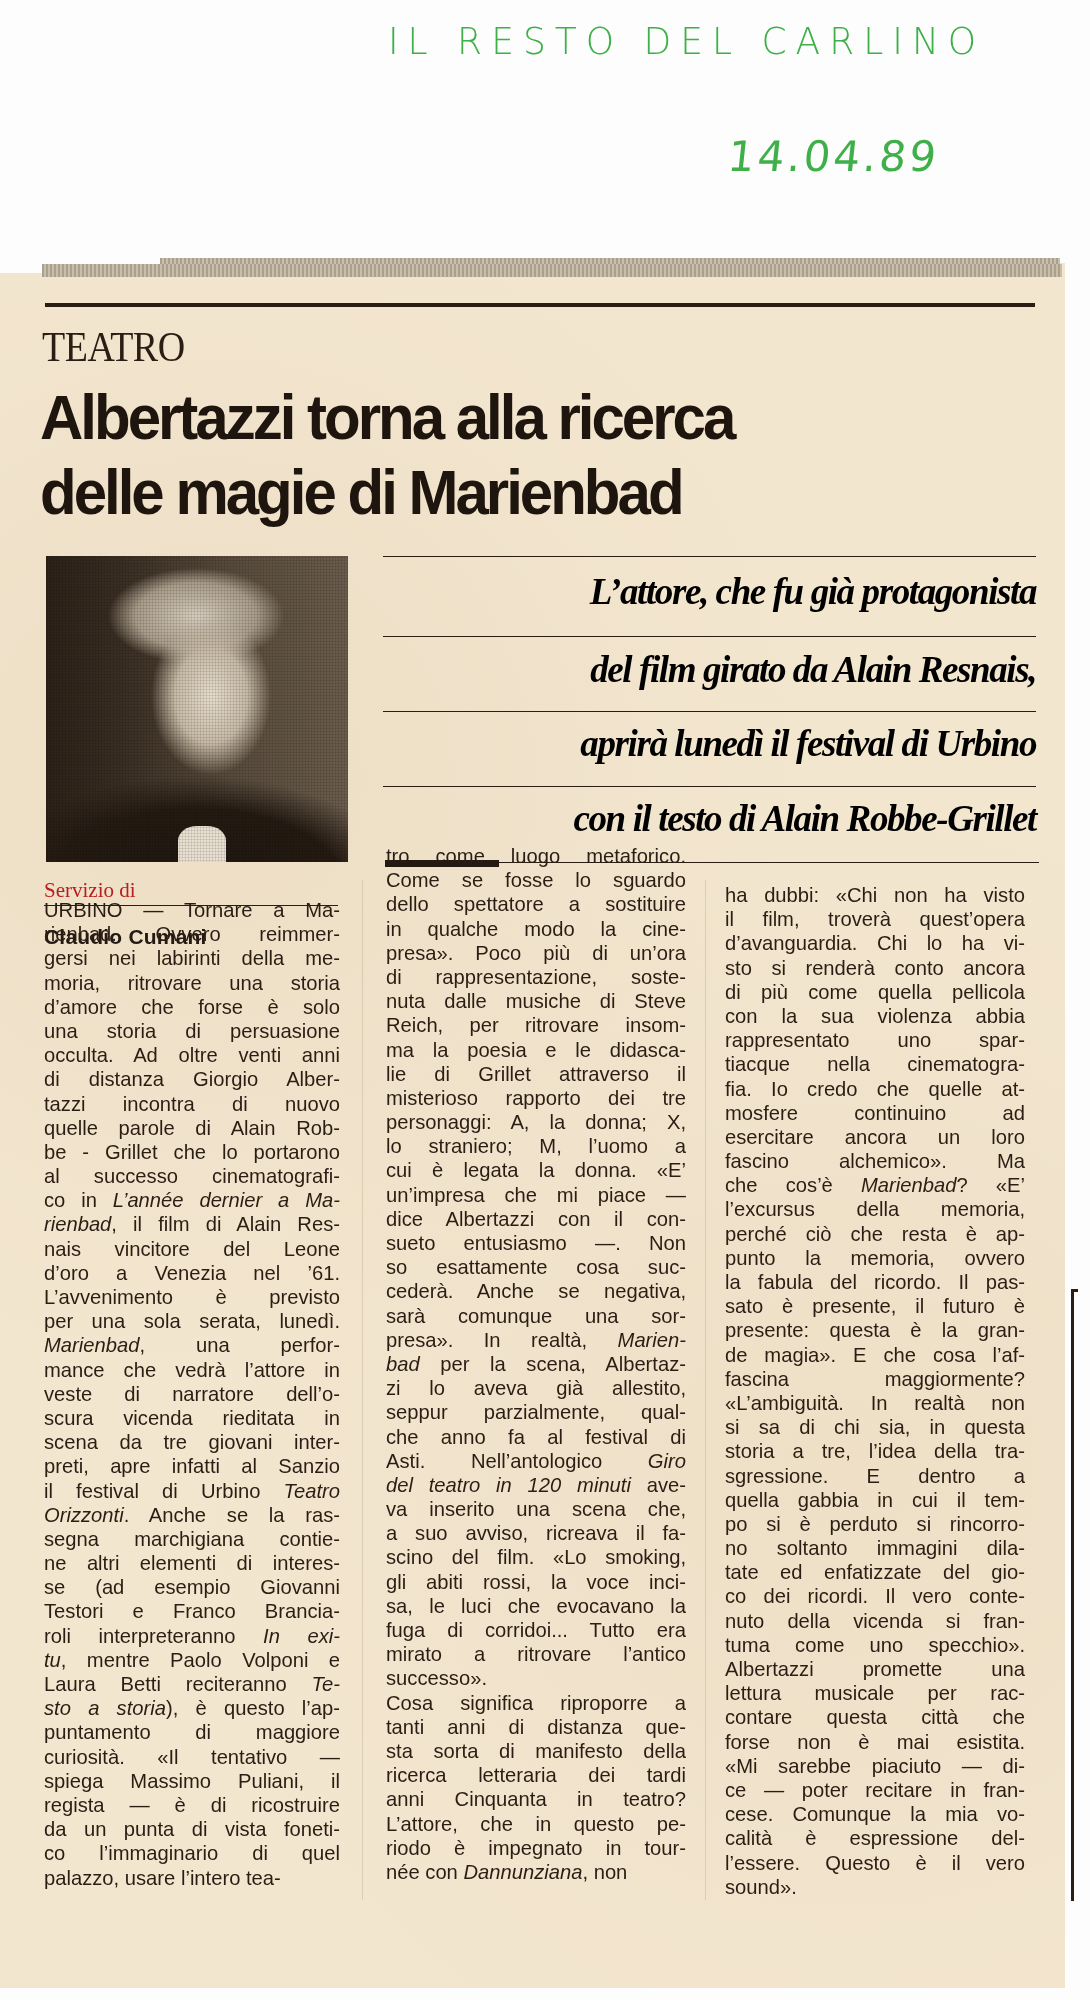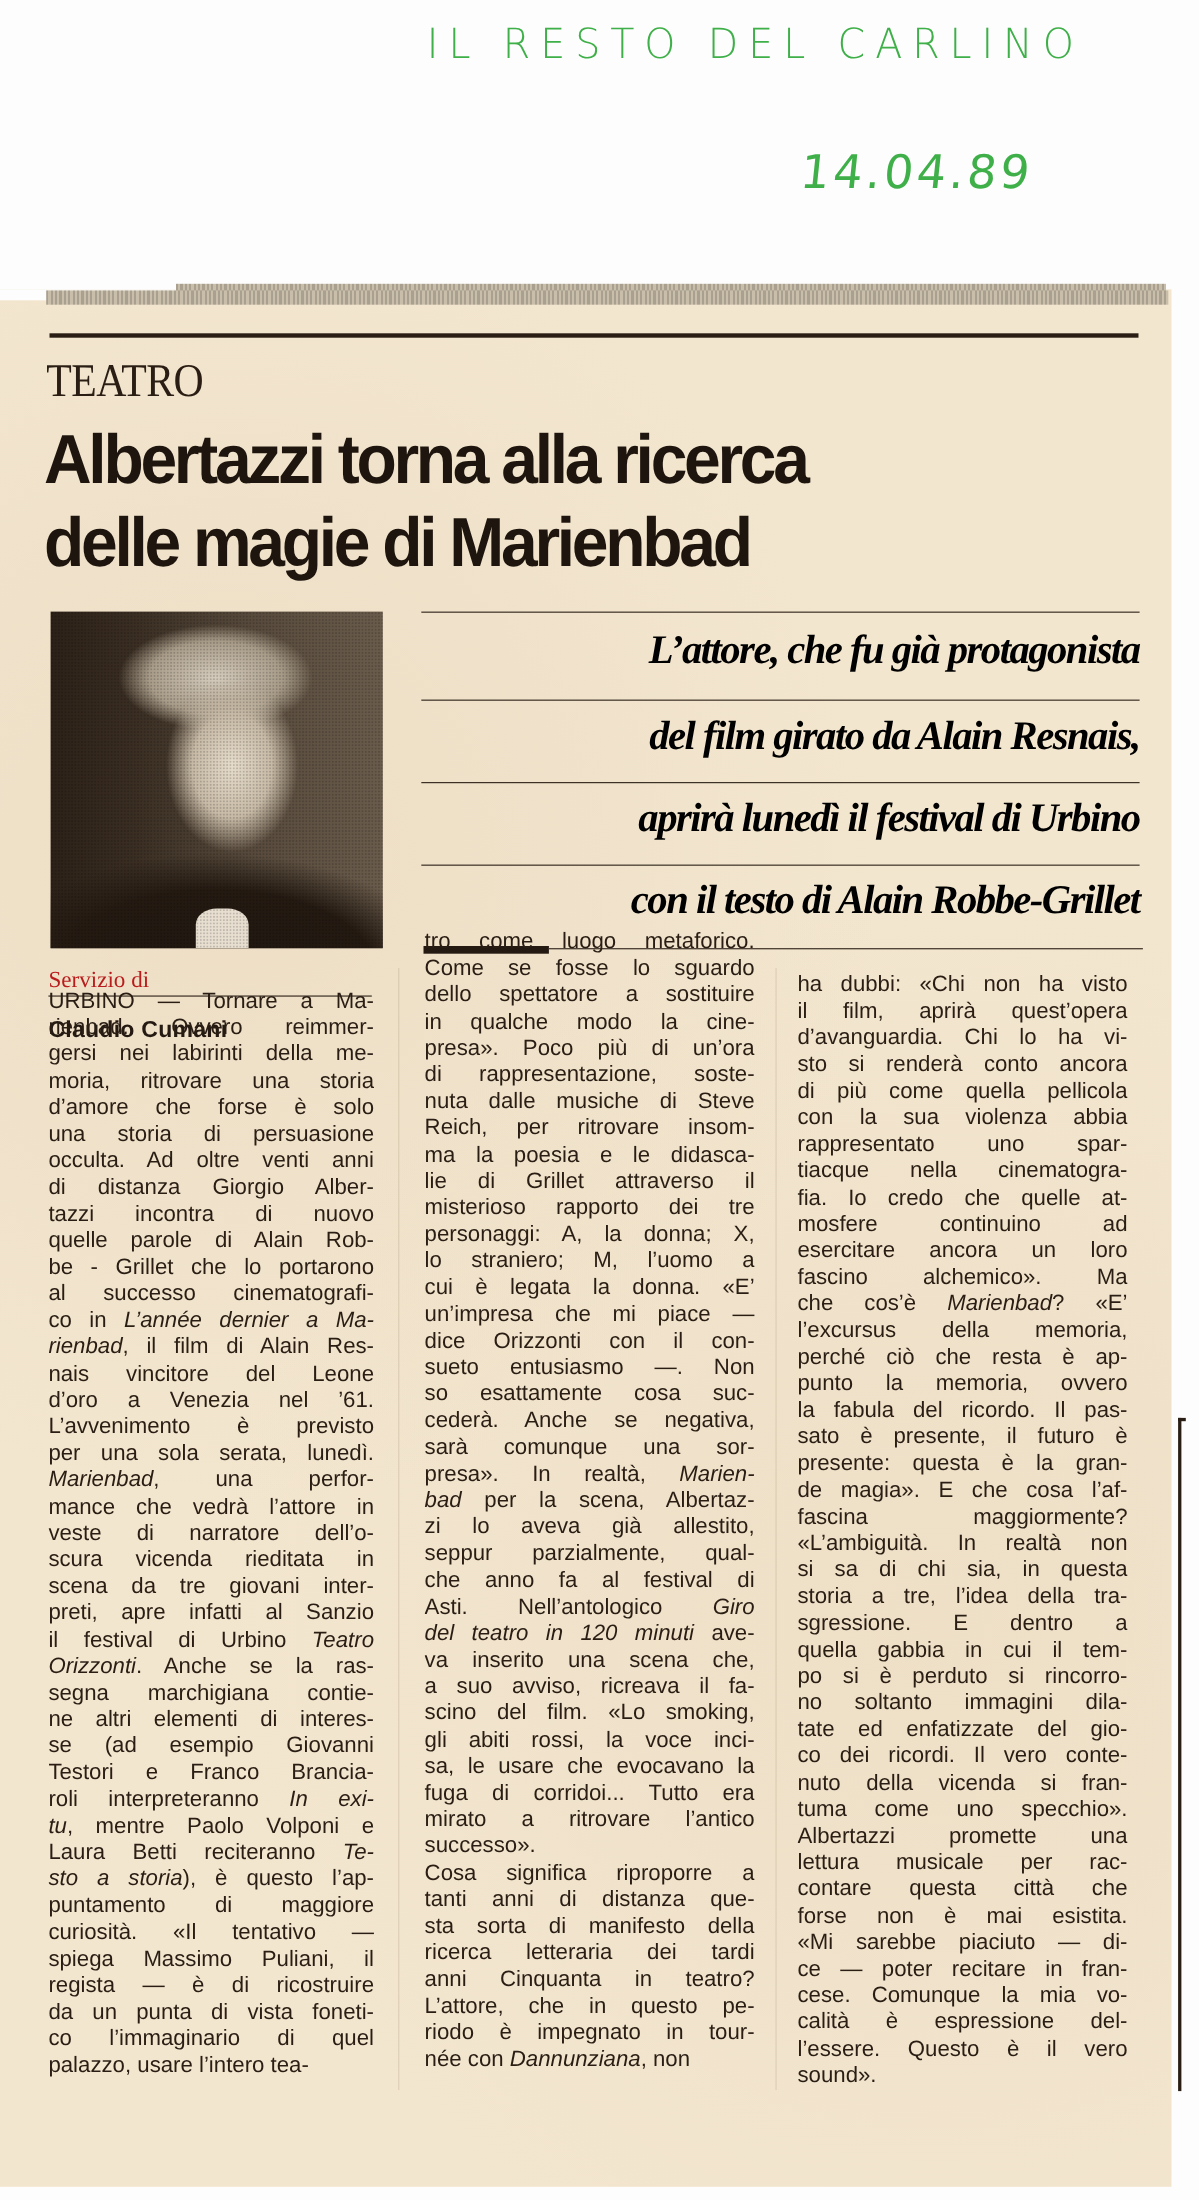--- a/index.html
+++ b/index.html
@@ -181,52 +181,52 @@
     <span class="ln">di rappresentazione, soste-</span>
     <span class="ln">nuta dalle musiche di Steve</span>
     <span class="ln">Reich, per ritrovare insom-</span>
     <span class="ln">ma la poesia e le didasca-</span>
     <span class="ln">lie di Grillet attraverso il</span>
     <span class="ln">misterioso rapporto dei tre</span>
     <span class="ln">personaggi: A, la donna; X,</span>
     <span class="ln">lo straniero; M, l’uomo a</span>
     <span class="ln">cui è legata la donna. «E’</span>
     <span class="ln">un’impresa che mi piace —</span>
-    <span class="ln">dice Orizzonti con il con-</span>
+    <span class="ln">dice Albertazzi con il con-</span>
     <span class="ln">sueto entusiasmo —. Non</span>
     <span class="ln">so esattamente cosa suc-</span>
     <span class="ln">cederà. Anche se negativa,</span>
     <span class="ln">sarà comunque una sor-</span>
     <span class="ln">presa». In realtà, <i>Marien-</i></span>
     <span class="ln"><i>bad</i> per la scena, Albertaz-</span>
     <span class="ln">zi lo aveva già allestito,</span>
     <span class="ln">seppur parzialmente, qual-</span>
     <span class="ln">che anno fa al festival di</span>
     <span class="ln">Asti. Nell’antologico <i>Giro</i></span>
     <span class="ln"><i>del teatro in 120 minuti</i> ave-</span>
     <span class="ln">va inserito una scena che,</span>
     <span class="ln">a suo avviso, ricreava il fa-</span>
     <span class="ln">scino del film. «Lo smoking,</span>
     <span class="ln">gli abiti rossi, la voce inci-</span>
-    <span class="ln">sa, le usare che evocavano la</span>
+    <span class="ln">sa, le luci che evocavano la</span>
     <span class="ln">fuga di corridoi... Tutto era</span>
     <span class="ln">mirato a ritrovare l’antico</span>
     <span class="ln end">successo».</span>
     <span class="ln">Cosa significa riproporre a</span>
     <span class="ln">tanti anni di distanza que-</span>
     <span class="ln">sta sorta di manifesto della</span>
     <span class="ln">ricerca letteraria dei tardi</span>
     <span class="ln">anni Cinquanta in teatro?</span>
     <span class="ln">L’attore, che in questo pe-</span>
     <span class="ln">riodo è impegnato in tour-</span>
     <span class="ln end">née con <i>Dannunziana</i>, non</span>
   </div>
 <div class="col col-3">
     <span class="ln">ha dubbi: «Chi non ha visto</span>
-    <span class="ln">il film, aprirà quest’opera</span>
+    <span class="ln">il film, troverà quest’opera</span>
     <span class="ln">d’avanguardia. Chi lo ha vi-</span>
     <span class="ln">sto si renderà conto ancora</span>
     <span class="ln">di più come quella pellicola</span>
     <span class="ln">con la sua violenza abbia</span>
     <span class="ln">rappresentato uno spar-</span>
     <span class="ln">tiacque nella cinematogra-</span>
     <span class="ln">fia. Io credo che quelle at-</span>
     <span class="ln">mosfere continuino ad</span>
     <span class="ln">esercitare ancora un loro</span>
     <span class="ln">fascino alchemico». Ma</span>

